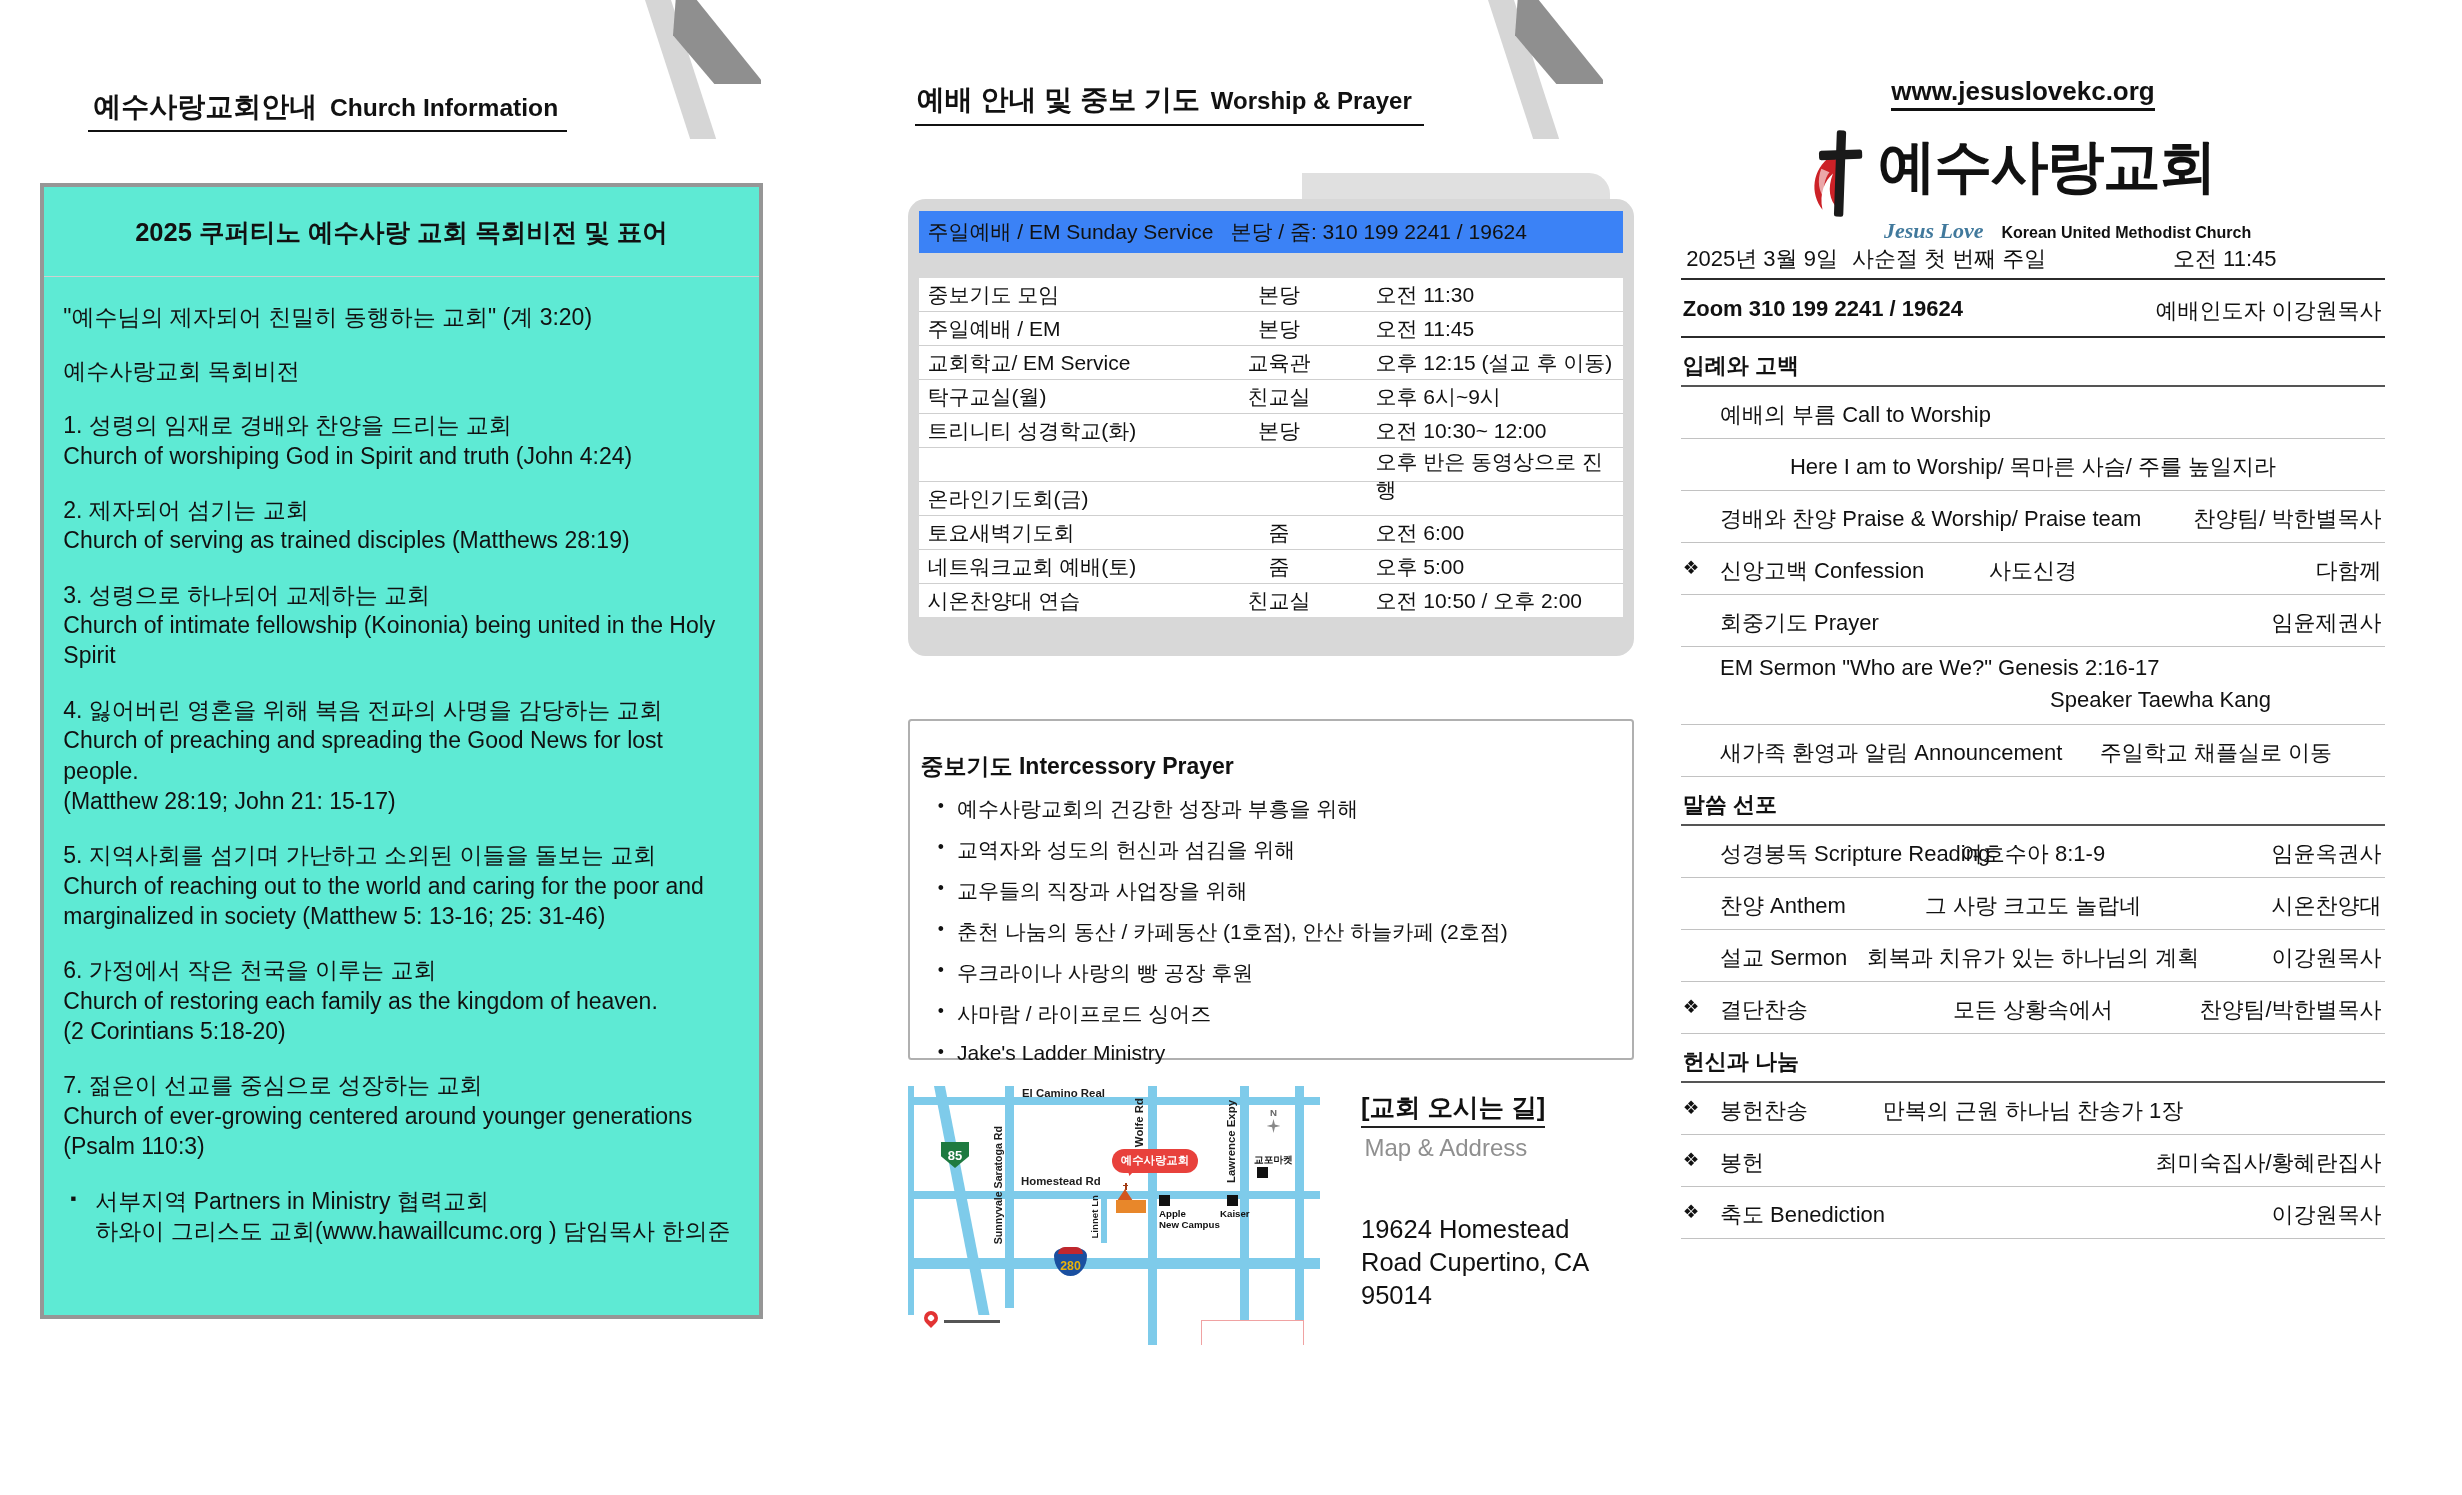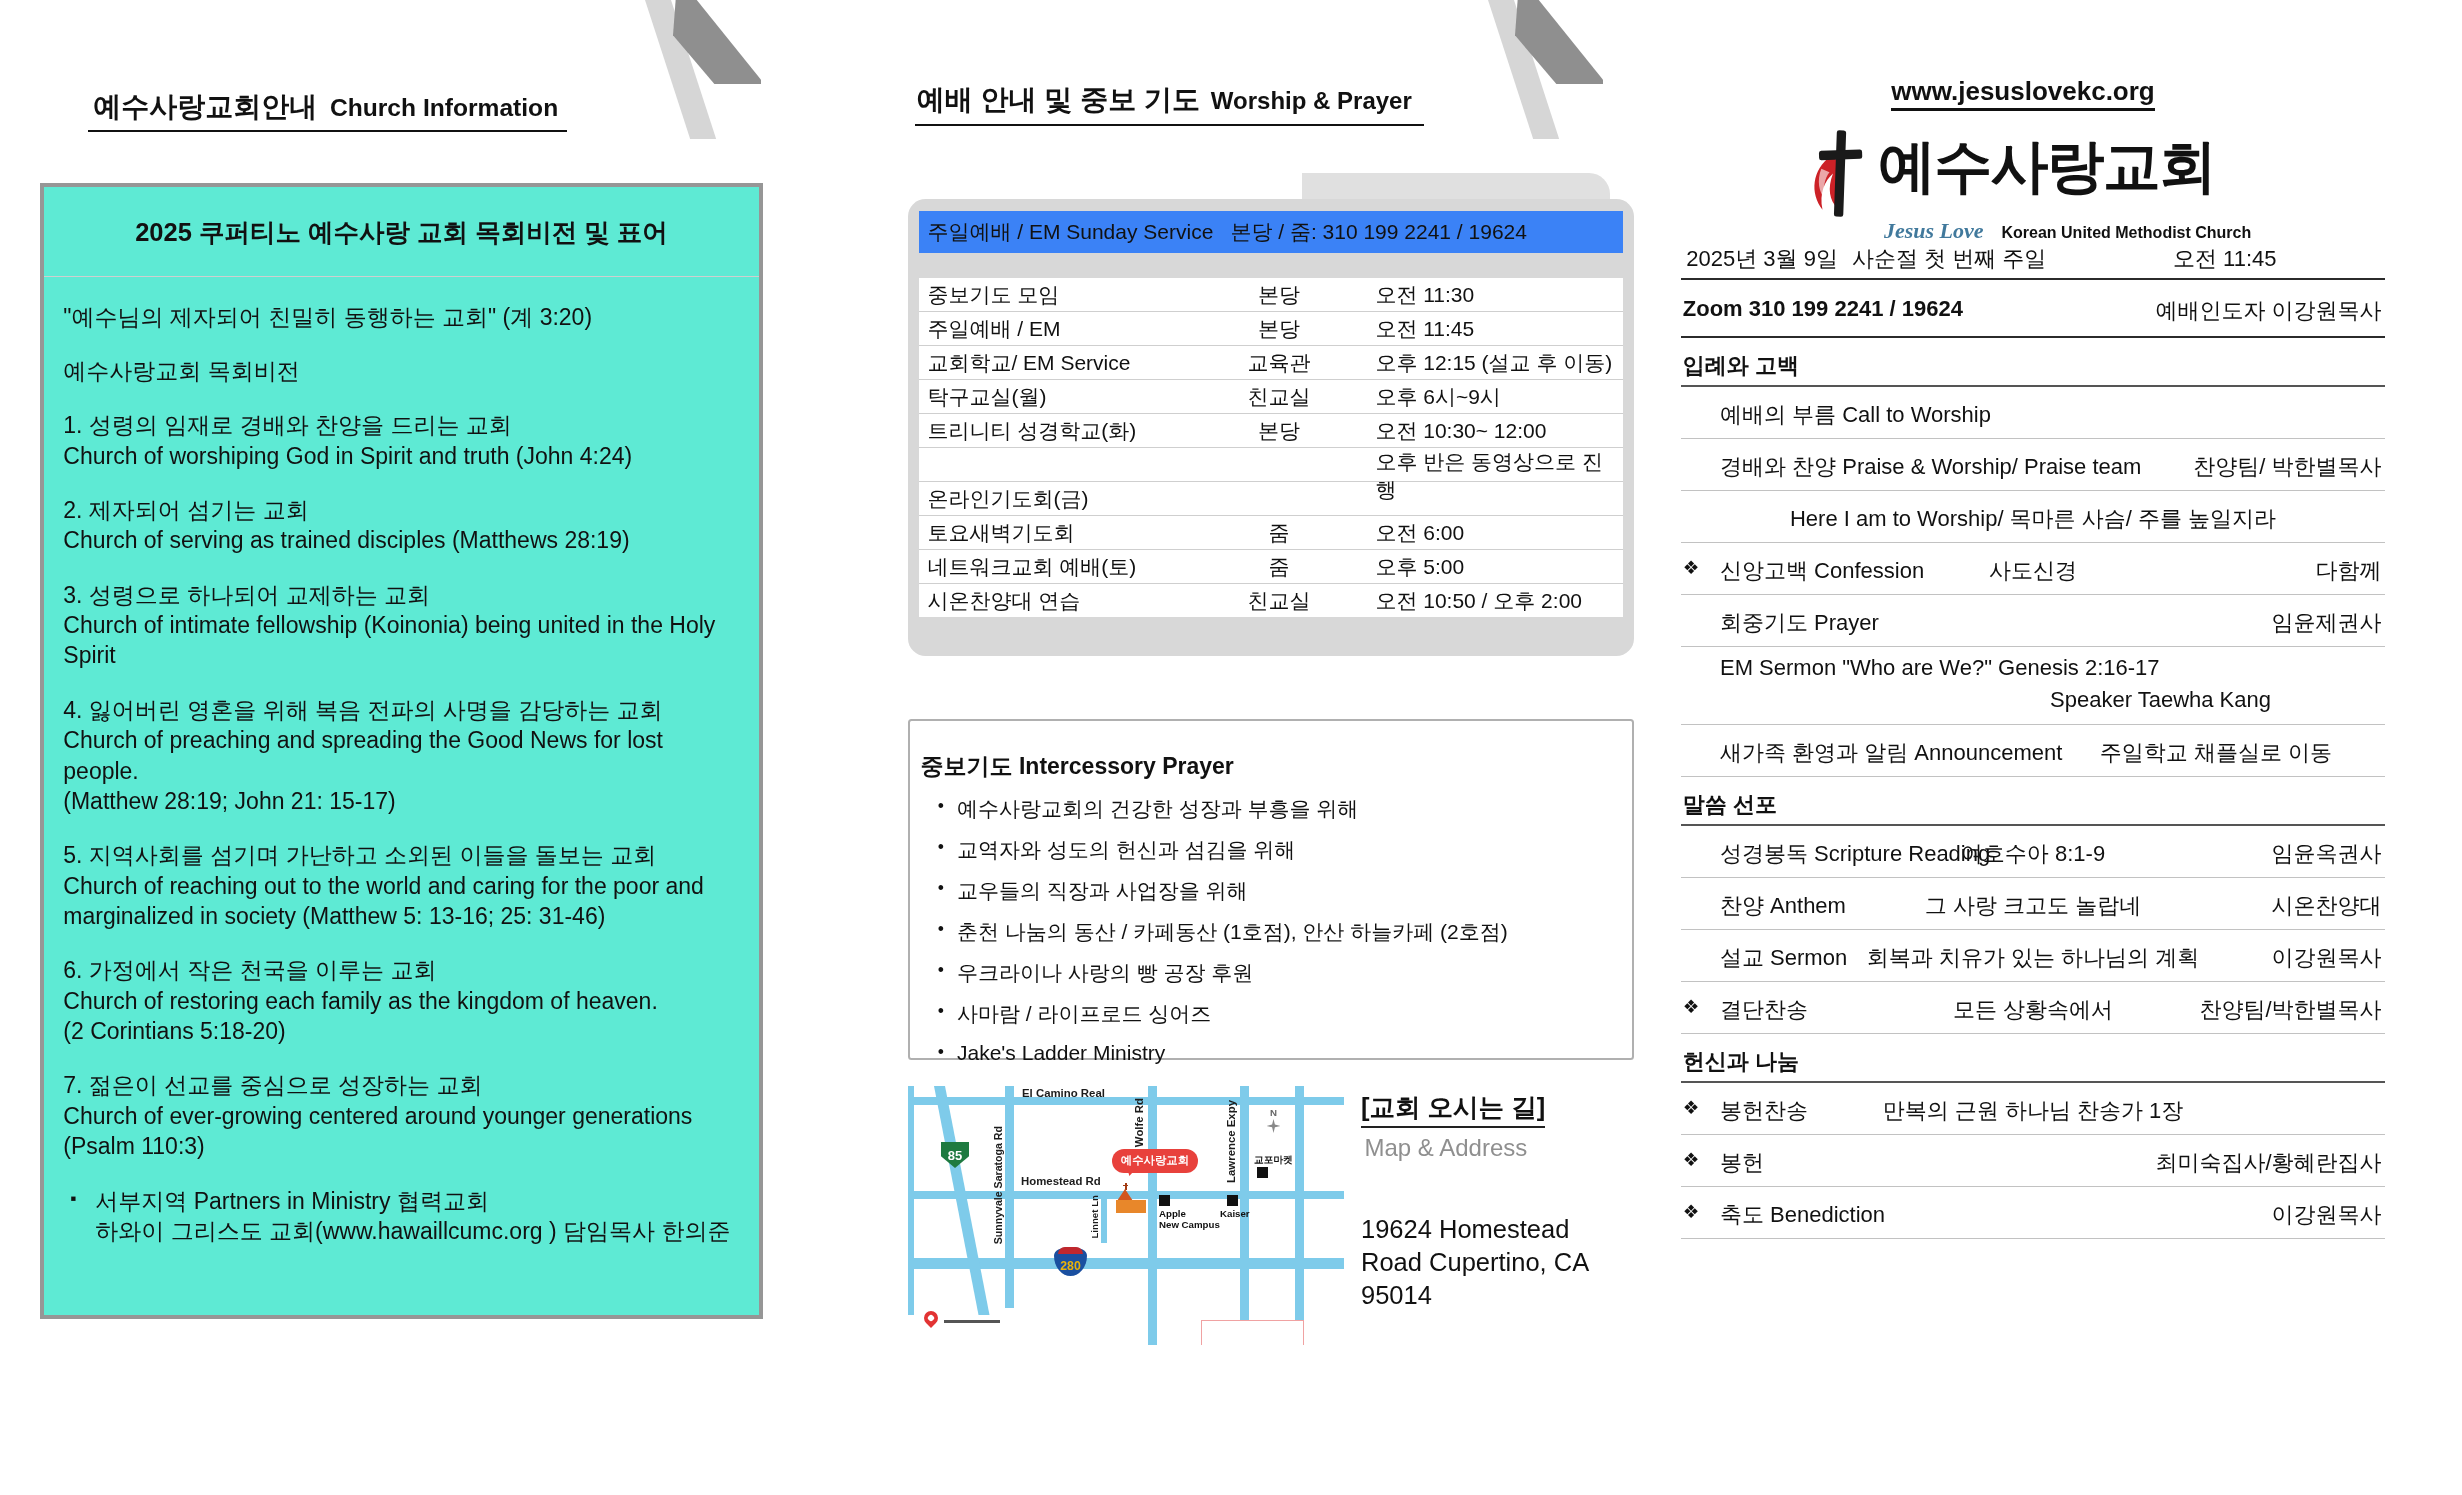--- a/index.html
+++ b/index.html
@@ -50,21 +50,21 @@
 
   .prayer-box{position:absolute;left:908px;top:719px;width:726px;height:341px;background:#fff;
               border:2.6px solid #b0b0b0;border-radius:3.5px;box-sizing:border-box;}
   .prayer-title{margin:30px 0 0 10.6px;font-size:23px;font-weight:bold;}
   .prayer-list{margin:10.6px 0 0 26px;padding:0;list-style:none;font-size:21px;}
   .prayer-list li{margin-top:13px;padding-left:21px;position:relative;}
   .prayer-list li::before{content:"•";position:absolute;left:1.8px;top:0.9px;font-size:17.6px;}
 
   
   .map{position:absolute;left:908px;top:1086px;width:412px;height:259px;background:#fff;
-       overflow:hidden;font-weight:bold;padding-left:24px;}
+       overflow:hidden;font-weight:bold;}
   .road{position:absolute;background:#7ecbea;}
   .map-label{position:absolute;font-size:11.4px;color:#1c1c1c;white-space:nowrap;}
   .map-label.vert{writing-mode:vertical-rl;transform:rotate(180deg);}
   .shield85{position:absolute;left:33px;top:56px;width:28px;height:26px;background:#1e7a40;color:#fff;
             font-size:13px;font-weight:bold;display:flex;align-items:center;justify-content:center;
             clip-path:polygon(0 0,100% 0,100% 55%,50% 100%,0 55%);}
   .shield280{position:absolute;left:146px;top:161px;width:33px;height:29px;background:#1a4fa0;color:#eab308;
              font-size:12.3px;font-weight:bold;display:flex;align-items:flex-end;justify-content:center;
              border-radius:45% 45% 50% 50%/30% 30% 70% 70%;padding-bottom:2.6px;box-sizing:border-box;}
   .shield280::before{content:"";position:absolute;top:0;left:12%;right:12%;height:7px;background:#c0272d;
@@ -338,25 +338,25 @@
         <span class="main">Zoom 310 199 2241 / 19624</span>
         <span class="right">예배인도자  이강원목사</span>
       </div>
       <div class="lrow section">
         <span class="main">입례와 고백</span>
       </div>
       <div class="lrow row">
         <span class="main">예배의 부름 Call to Worship</span>
       </div>
       <div class="lrow row">
+        <span class="mid">Here I am to Worship/ 목마른 사슴/ 주를 높일지라</span>
+      </div>
+      <div class="lrow row">
         <span class="main">경배와 찬양 Praise &amp; Worship/ Praise team</span>
         <span class="right">찬양팀/ 박한별목사</span>
-      </div>
-      <div class="lrow row">
-        <span class="mid">Here I am to Worship/ 목마른 사슴/ 주를 높일지라</span>
       </div>
       <div class="lrow row">
         <span class="sym">❖</span>
         <span class="main">신앙고백 Confession</span>
         <span class="mid">사도신경</span>
         <span class="right">다함께</span>
       </div>
       <div class="lrow row">
         <span class="main">회중기도 Prayer</span>
         <span class="right">임윤제권사</span>

